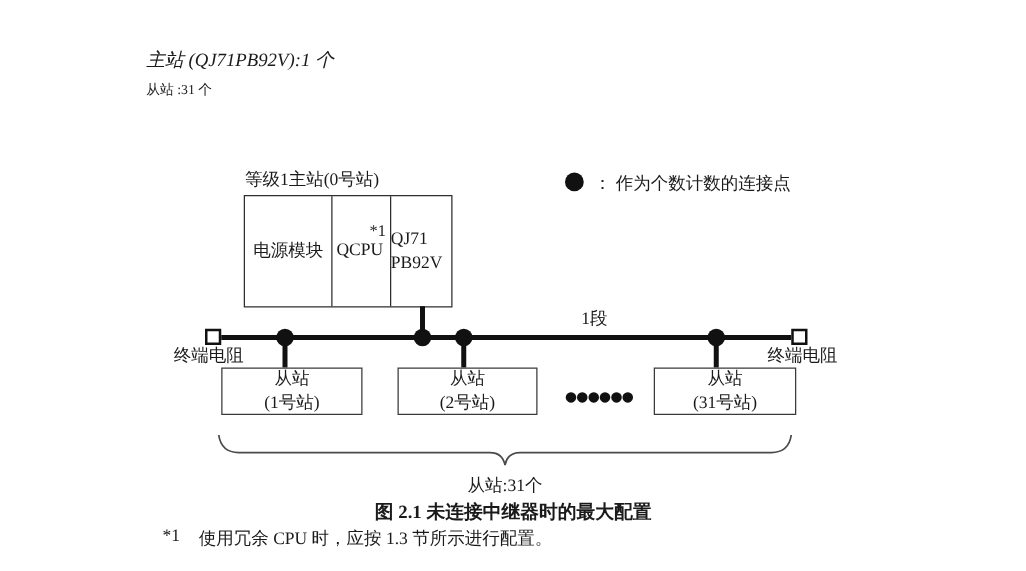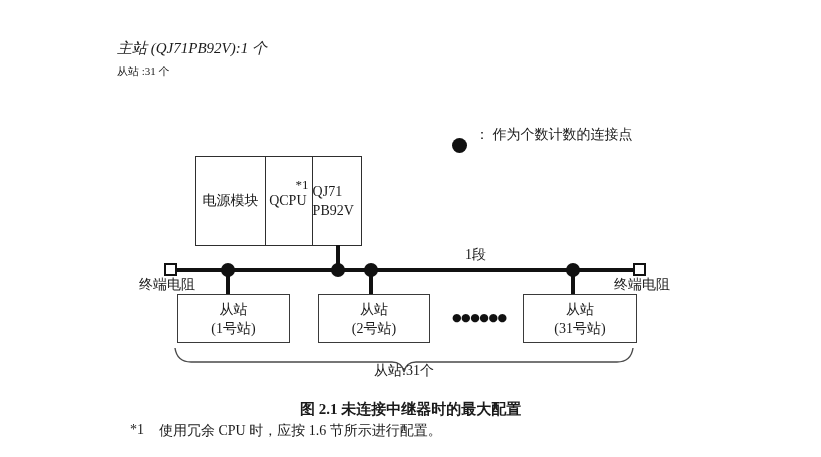--- a/index.html
+++ b/index.html
@@ -26,21 +26,21 @@
     display:flex;background:#fff;
   }
   .master-cell{position:relative;box-sizing:border-box;display:flex;align-items:center;justify-content:center;font-size:14px;}
   .cell-power{width:70px;text-align:right;}
   .cell-cpu{width:47px;border-left:1.5px solid #2e2e2e;justify-content:flex-start;padding-left:3px;}
   .cell-cpu-note{position:absolute;top:20px;right:3px;font-size:13px;}
   .cell-pb{width:50px;border-left:1.5px solid #2e2e2e;flex-direction:column;align-items:flex-start;padding-left:0;line-height:19px;}
 
   
   .legend-dot{left:452px;top:138px;width:15px;height:15px;border-radius:50%;background:#111;}
-  .legend-text{left:475px;top:126px;font-size:14px;}
+  .legend-text{left:475px;top:138px;font-size:14px;}
 
   
   .segment-label{left:465px;top:246px;font-size:14px;}
   .bus-line{left:176px;top:268px;width:458px;height:4px;background:#111;}
   .term-square{width:13px;height:13px;background:#fff;border:2px solid #111;box-sizing:border-box;}
   .term-square-left{left:164px;top:263px;}
   .term-square-right{left:633px;top:263px;}
   .term-label-left{left:139px;top:276px;font-size:14px;}
   .term-label-right{left:614px;top:276px;font-size:14px;}
 
@@ -53,45 +53,46 @@
   .bus-dot{width:14px;height:14px;border-radius:50%;background:#111;top:263px;}
   .dot-1{left:221px;}
   .dot-2{left:331px;}
   .dot-3{left:364px;}
   .dot-4{left:566px;}
 
   
   .slave-box{
     border:1.5px solid #3a3a3a;box-sizing:border-box;background:#fff;
     display:flex;flex-direction:column;align-items:center;justify-content:center;
-    font-size:14px;line-height:19px;top:294px;height:49px;
+    font-size:14px;line-height:19px;top:294px;height:38px;
   }
   .slave-1{left:177px;width:113px;}
   .slave-2{left:318px;width:112px;}
   .slave-31{left:523px;width:114px;}
 
   .ellipsis{left:452px;top:311px;font-size:11px;letter-spacing:-0.5px;color:#111;
     font-family:"DejaVu Sans","Liberation Sans",sans-serif;}
 
   
   .brace-svg{left:170px;top:346px;}
-  .brace-label{left:364px;top:362px;width:80px;text-align:center;font-size:14px;}
+  .brace-label{left:364px;top:380px;width:80px;text-align:center;font-size:14px;}
 
   
   .caption{left:0;top:400px;width:821px;text-align:center;font-size:15px;font-weight:bold;}
   .footnote{left:130px;top:422px;font-size:14px;display:flex;gap:15px;}
 </style>
 </head>
 <body>
 
 <div id="canvas">
 
   <div class="abs spec-master">主站 (QJ71PB92V):1 个</div>
   <div class="abs spec-slave">从站 :31 个</div>
 
+  <div class="abs master-label">等级1主站(0号站)</div>
   <div class="abs master-box">
     <div class="master-cell cell-power">电源模块</div>
     <div class="master-cell cell-cpu">
       <span>QCPU</span>
       <span class="cell-cpu-note">*1</span>
     </div>
     <div class="master-cell cell-pb">
       <span>QJ71</span>
       <span>PB92V</span>
     </div>
@@ -133,16 +134,16 @@
   <div class="abs ellipsis">●●●●●●</div>
 
   <svg class="abs brace-svg" width="470" height="32" viewBox="0 0 470 32">
     <path d="M 5 2 Q 7 16 21 16 L 222 16 Q 232 16 234 26 Q 236 16 246 16 L 447 16 Q 461 16 463 2" fill="none" stroke="#4a4a4a" stroke-width="1.4"></path>
   </svg>
   <div class="abs brace-label">从站:31个</div>
 
   <div class="abs caption">图 2.1 未连接中继器时的最大配置</div>
   <div class="abs footnote">
     <span>*1</span>
-    <span>使用冗余 CPU 时，应按 1.6 节所示进行配置。</span>
+    <span>使用冗余 CPU 时，应按 1.3 节所示进行配置。</span>
   </div>
 
 </div>
 
 </body></html>

